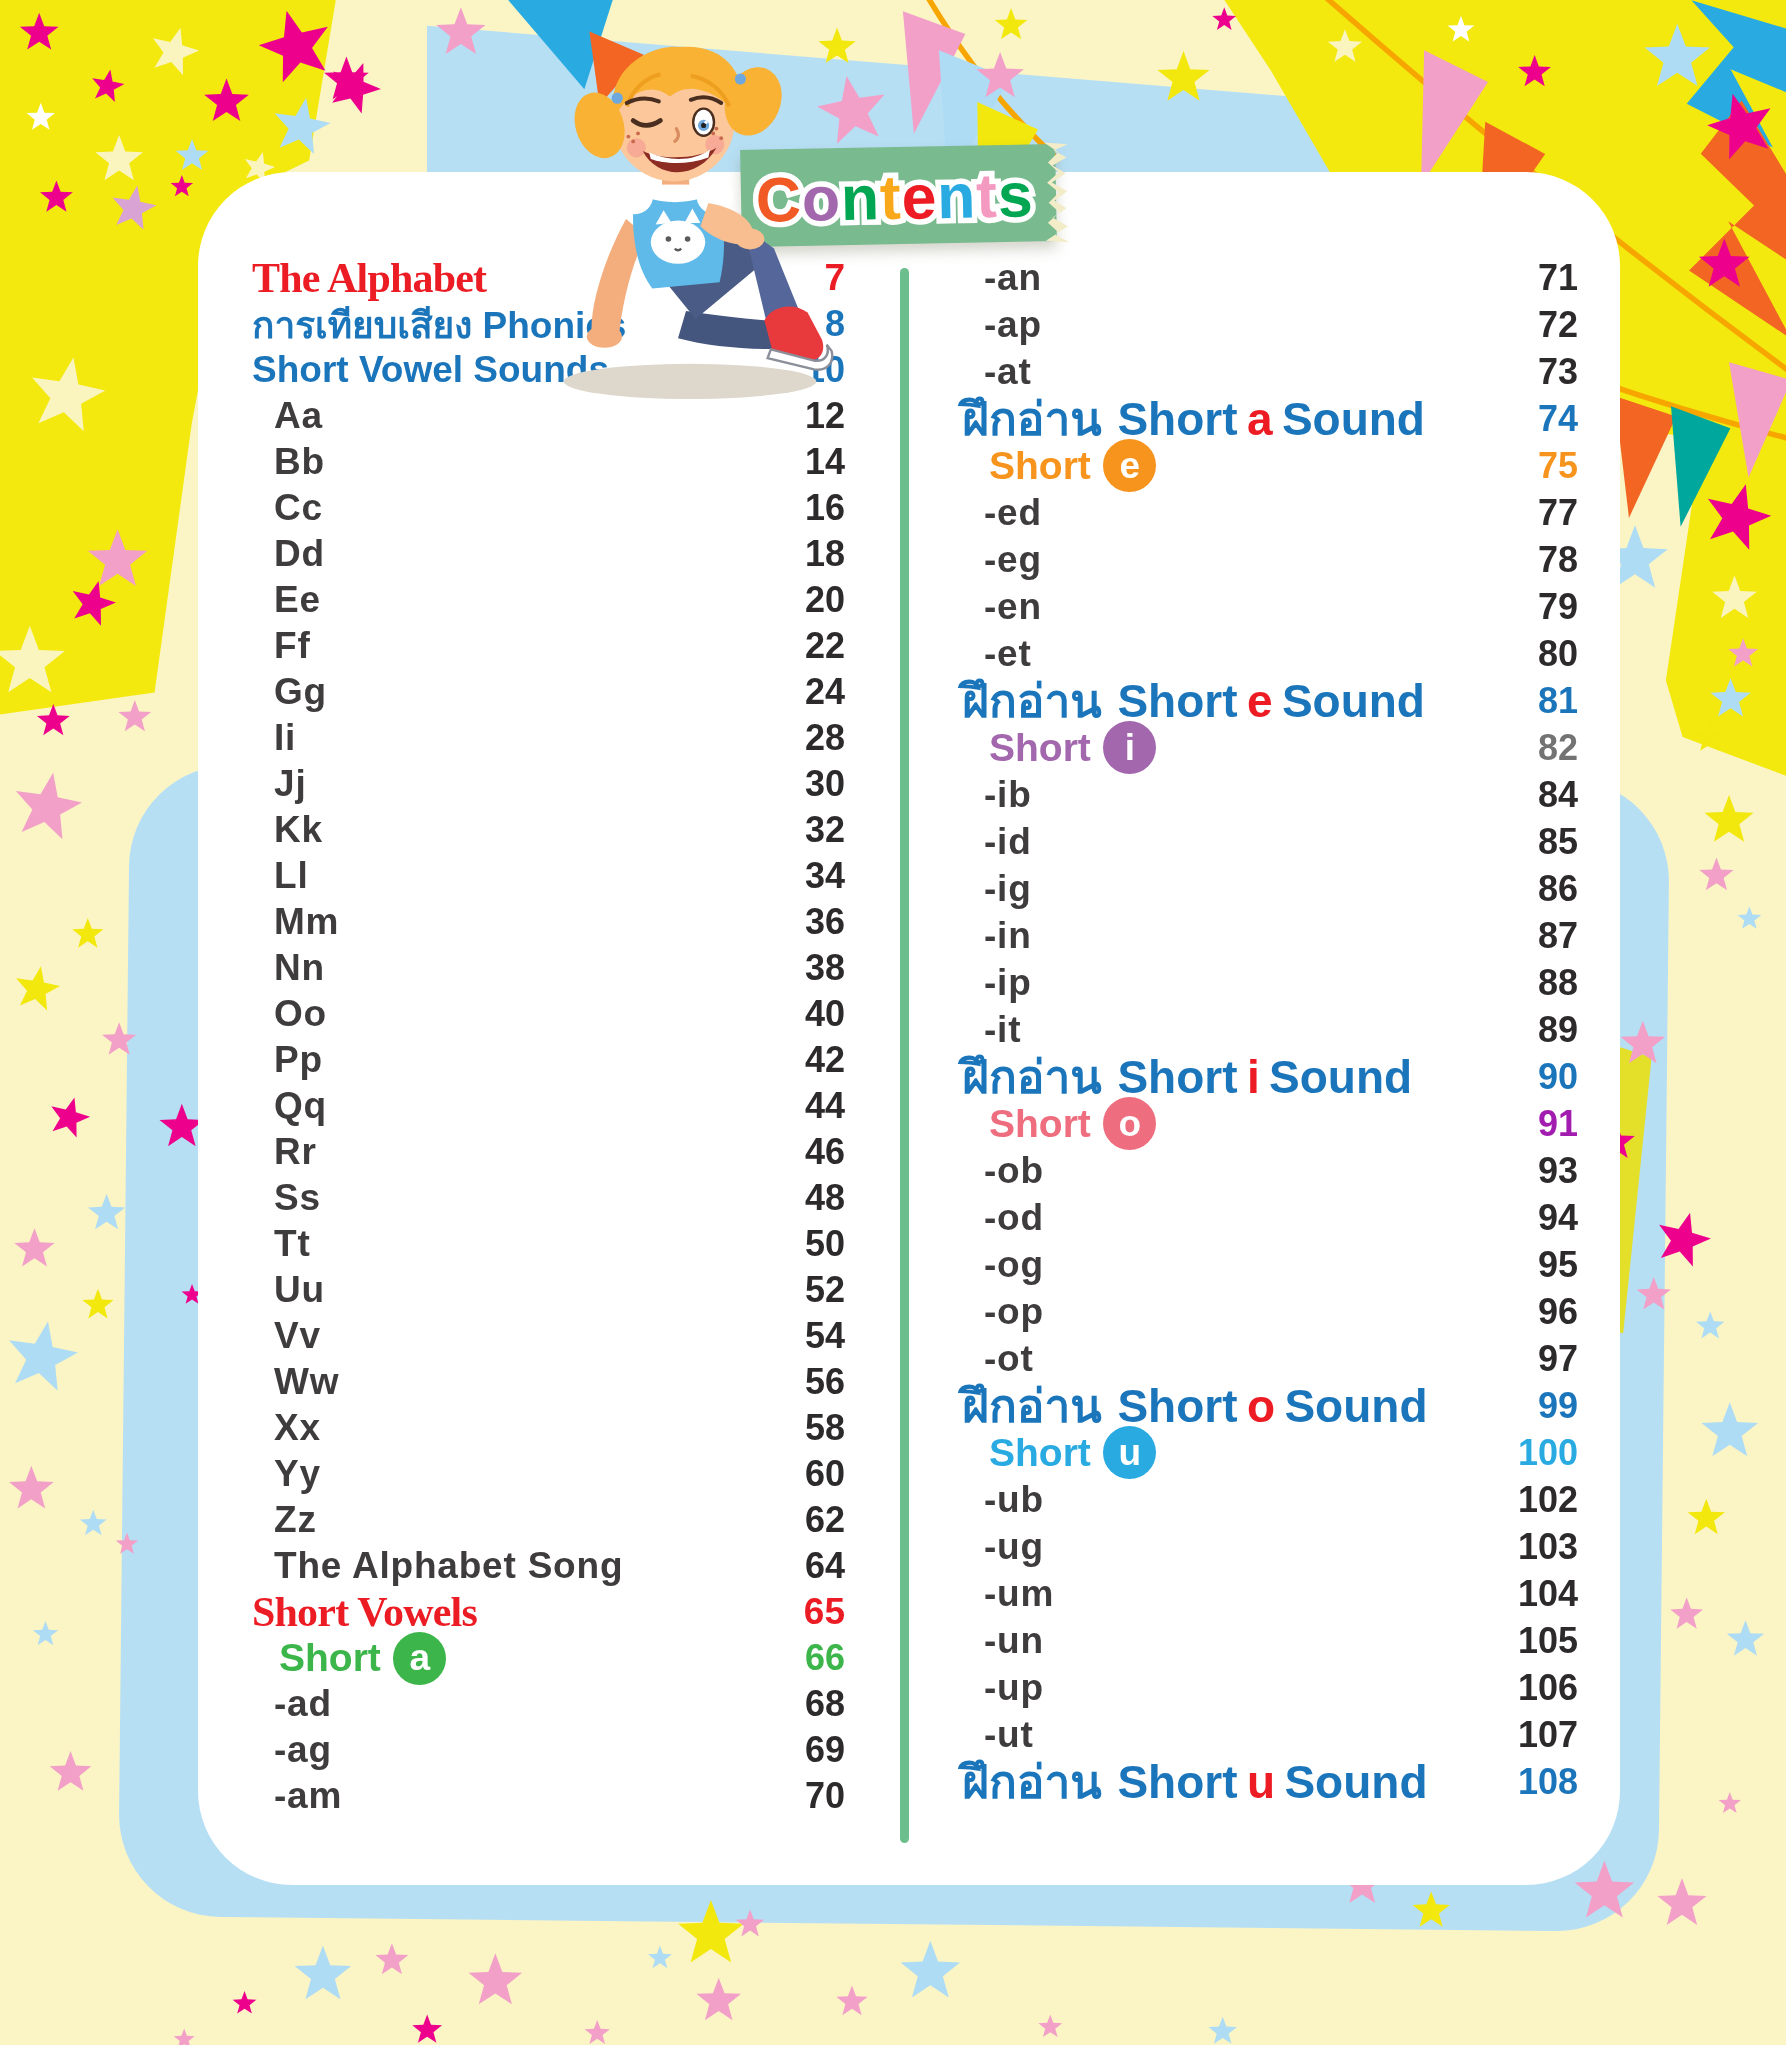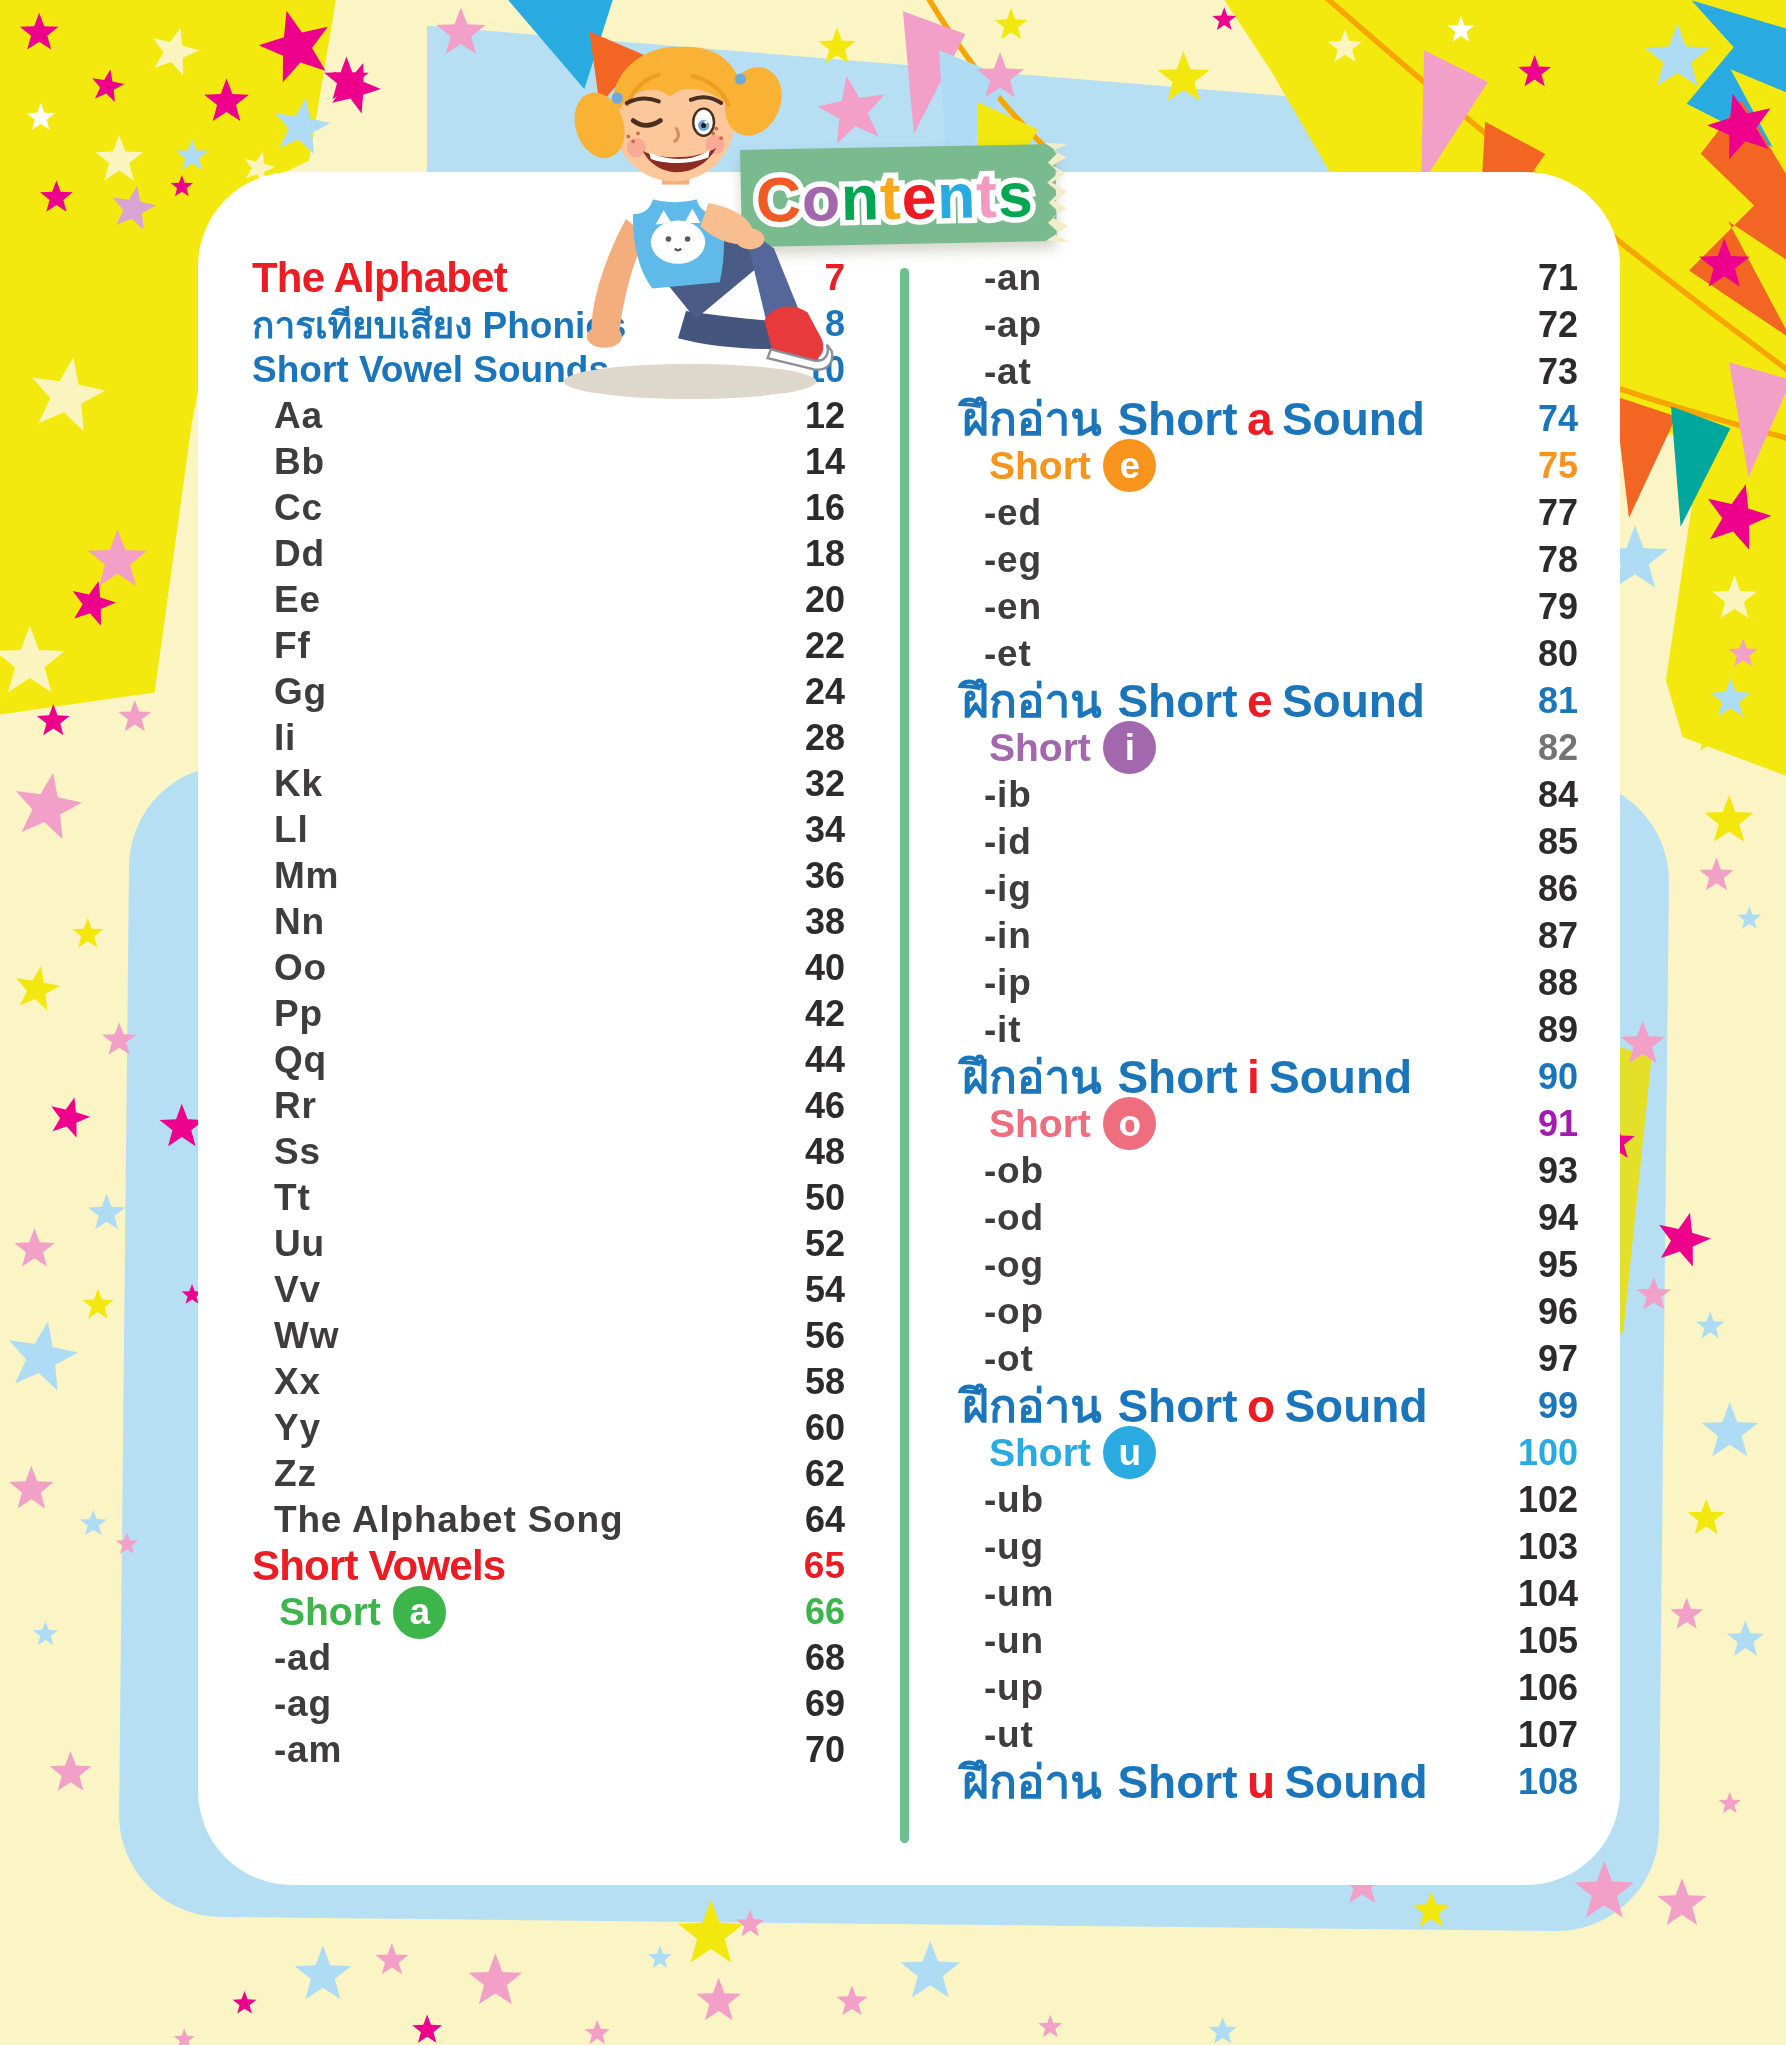--- a/index.html
+++ b/index.html
@@ -44,21 +44,21 @@
   .col{position:absolute;display:flex;flex-direction:column;}
   #col-left{left:252px;top:255px;width:593px;}
   #col-right{left:962px;top:254px;width:616px;}
   .row{display:flex;align-items:center;justify-content:space-between;}
   #col-left .row{height:46px;}
   #col-right .row{height:47px;}
   .lbl{display:flex;align-items:center;white-space:nowrap;}
   .pg{width:102px;text-align:right;font-weight:bold;font-size:36px;color:#2D2A2B;}
 
   .row.item .lbl{font-weight:bold;font-size:37px;color:#3F3C3D;padding-left:22px;letter-spacing:0.8px;}
-  .row.heading-serif .lbl{font-family:Liberation Sans, sans-serif;font-weight:bold;font-size:42px;color:#EC1C24;letter-spacing:-0.8px;}
+  .row.heading-serif .lbl{font-family:Liberation Serif, serif;font-weight:bold;font-size:42px;color:#EC1C24;letter-spacing:-0.8px;}
   .row.heading-serif .pg{color:#EC1C24;font-size:37px;}
   .row.heading-blue .lbl{font-weight:bold;font-size:37px;color:#1B75BB;}
   .row.heading-blue .pg{color:#1B75BB;}
   .row.badge .lbl{font-weight:bold;font-size:39px;padding-left:27px;}
   .row.badge .circ{display:inline-flex;align-items:center;justify-content:center;
      width:53px;height:53px;border-radius:50%;margin-left:12.5px;color:#fff;font-size:37px;font-weight:bold;}
   .row.practice .lbl{font-weight:bold;font-size:46px;color:#1B75BB;}
   .row.practice .pg{color:#1B75BB;}
   .row.practice .thai{margin-right:15.7px;}
   .row.practice .ltr{color:#ED1C24;margin:0 9.4px;}
@@ -234,20 +234,24 @@
       </div>
       <div class="row item">
         <div class="lbl">Gg</div>
         <div class="pg">24</div>
       </div>
       <div class="row item">
         <div class="lbl">Ii</div>
         <div class="pg">28</div>
       </div>
       <div class="row item">
+        <div class="lbl">Jj</div>
+        <div class="pg">30</div>
+      </div>
+      <div class="row item">
         <div class="lbl">Kk</div>
         <div class="pg">32</div>
       </div>
       <div class="row item">
         <div class="lbl">Ll</div>
         <div class="pg">34</div>
       </div>
       <div class="row item">
         <div class="lbl">Mm</div>
         <div class="pg">36</div>

